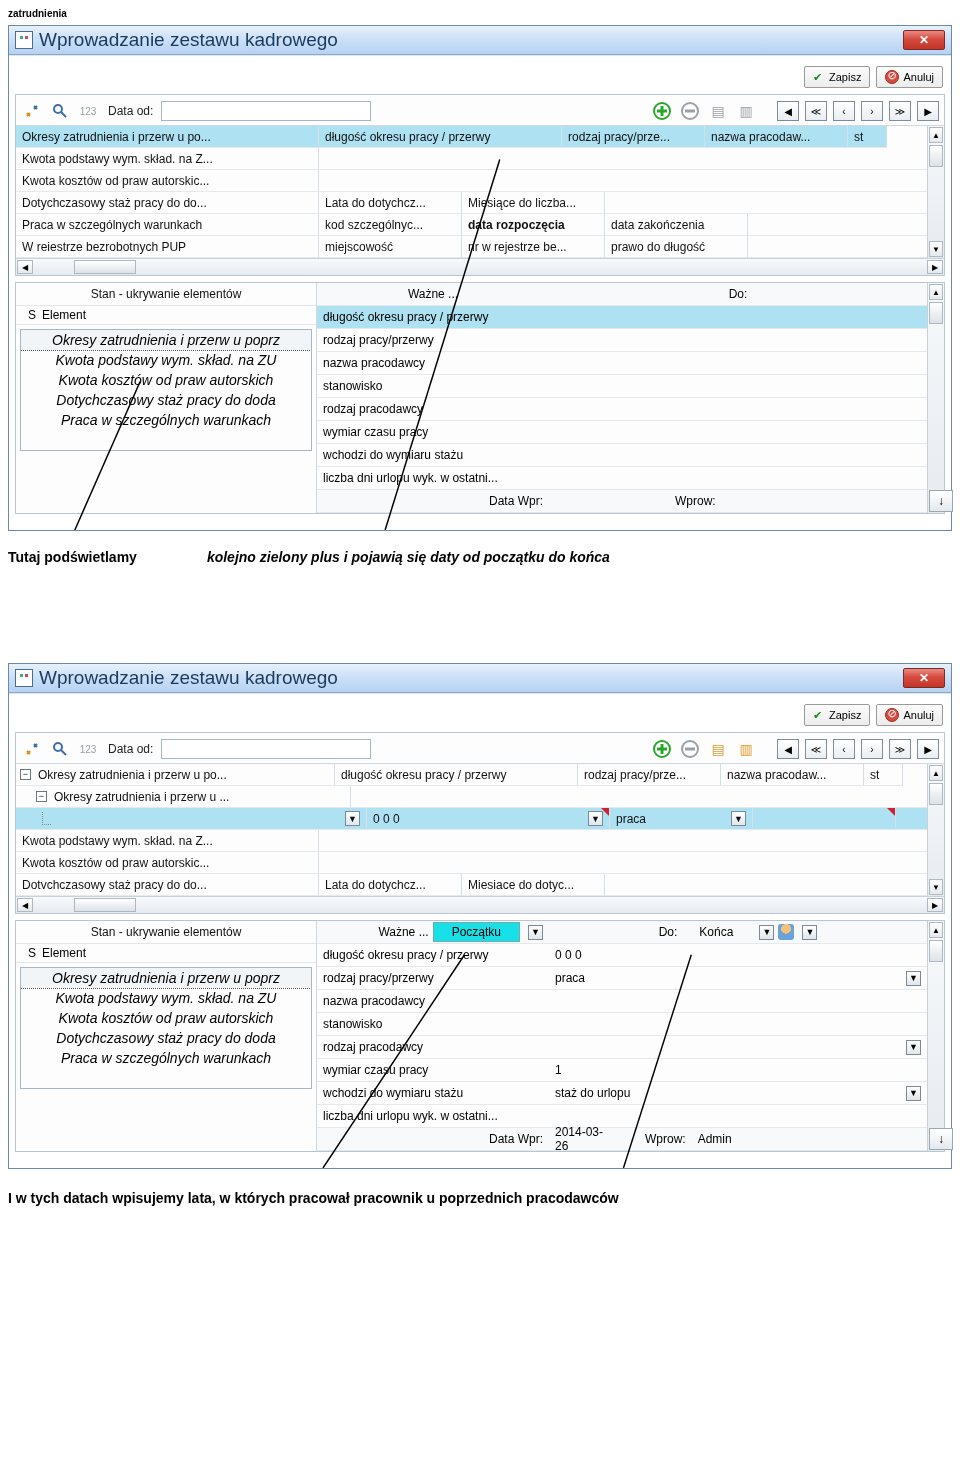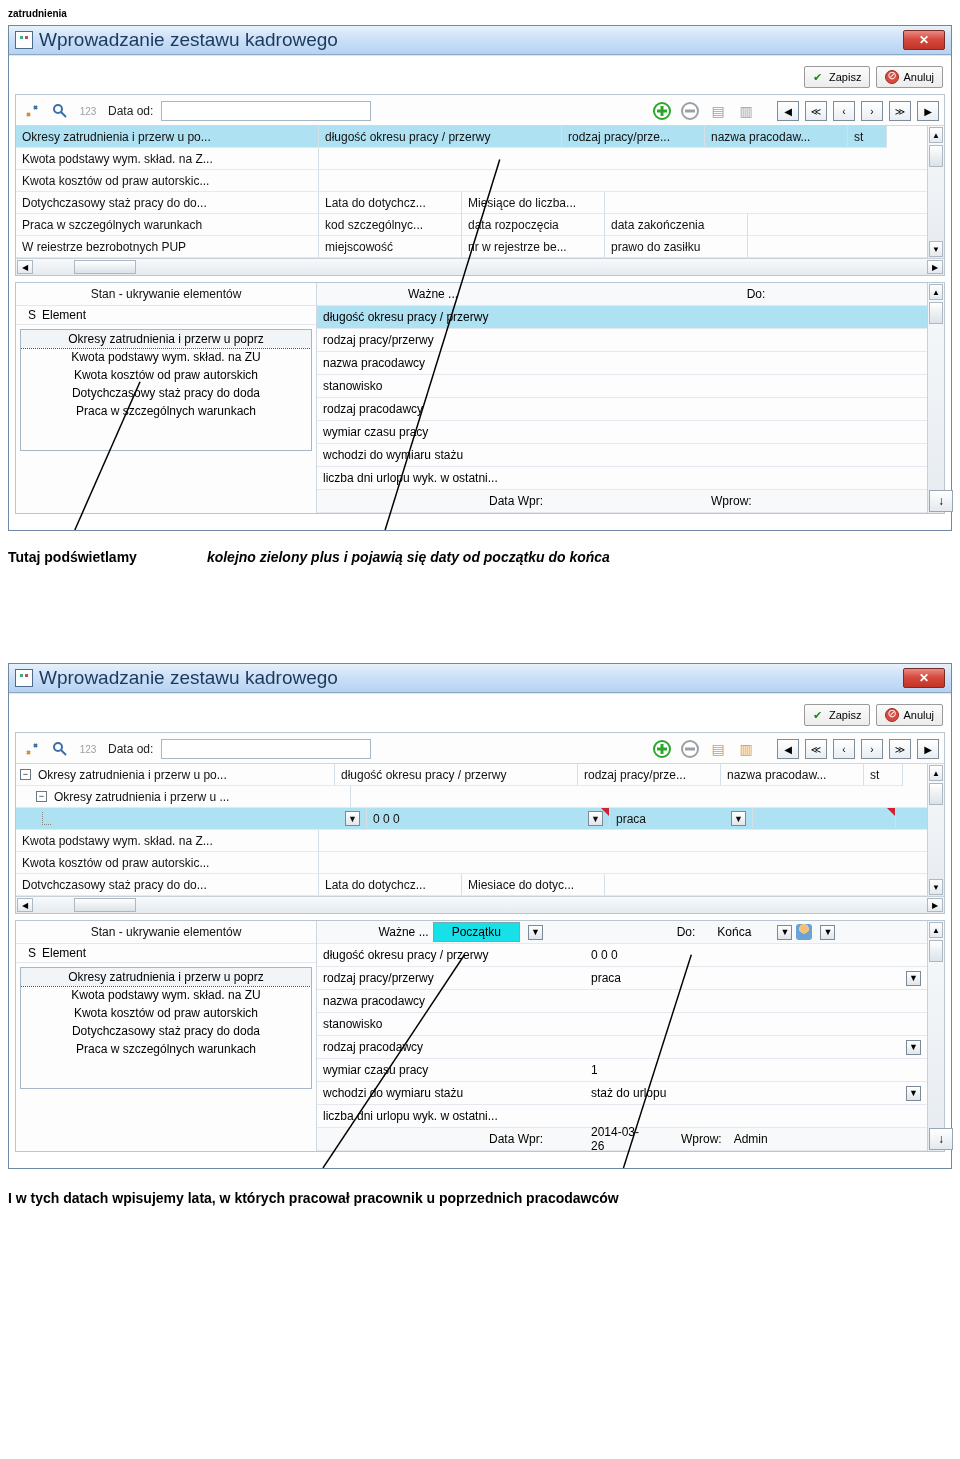--- a/index.html
+++ b/index.html
@@ -135,24 +135,24 @@
 
   
   .lower { display:flex; gap:0; }
   .lower .left { width:300px; border-right:1px solid #cfd8e1;text-align:center; }
   .lower .right { flex:1; position:relative; }
 
   .stan-title { padding:4px 6px; font-size:12px; color:#111; border-bottom:1px solid #e2e7ec; }
   .listbox {
     border:1px solid #a7b6c5; margin:4px; height:120px; overflow:auto; position:relative;
   }
-  .listbox .item { padding:2px 4px; font-size:12px; white-space:nowrap; }
+  .listbox .item { padding:2px 4px; font-size:14px; white-space:nowrap;font-style:italic; }
   .listbox .item.sel { outline:1px dotted #555; background:#f2f5f8; }
 
-  .valrow { display:flex; align-items:center; height:22px; border-bottom:1px solid #e4e9ef;gap:36px; }
+  .valrow { display:flex; align-items:center; height:22px; border-bottom:1px solid #e4e9ef; }
   .valrow .k { width:220px; padding:2px 6px; font-size:12px; }
   .valrow .v { flex:1; padding:2px 6px; font-size:12px; display:flex; align-items:center; }
   .valrow .dd { margin-left:4px; }
   .valrow.sel { background:#aee1f2; }
   .down-arrow-btn { width:22px;height:20px;border:1px solid #9aa6b1;background:linear-gradient(#fff,#e4e9ee);display:flex;align-items:center;justify-content:center;font-weight:bold; }
   .right-vscroll { width:16px; border-left:1px solid #c8d0d8; background:linear-gradient(#f7f9fb,#e6ebf0); display:flex;flex-direction:column; }
 
   
   .svg-overlay { position:absolute; left:0; top:0; width:100%; height:100%; pointer-events:none; }
 
@@ -247,29 +247,29 @@
           </div>
         <div class="grid-row">
           <div class="cell" style="width:290px;">Dotychczasowy staż pracy do do...</div>
           <div class="cell" style="width:130px;">Lata do dotychcz...</div>
           <div class="cell" style="width:130px;">Miesiące do liczba...</div>
           <div class="cell" style="flex:1"></div>
         </div>
         <div class="grid-row">
           <div class="cell" style="width:290px;">Praca w szczególnych warunkach</div>
           <div class="cell" style="width:130px;">kod szczególnyc...</div>
-          <div class="cell" style="width:130px;">data rozpoczęcia</div>
+          <div class="cell" style="width:130px;font-weight:bold;">data rozpoczęcia</div>
           <div class="cell" style="width:130px;">data zakończenia</div>
           <div class="cell" style="flex:1"></div>
         </div>
         <div class="grid-row">
           <div class="cell" style="width:290px;">W reiestrze bezrobotnych PUP</div>
           <div class="cell" style="width:130px;">miejscowość</div>
           <div class="cell" style="width:130px;">nr w rejestrze be...</div>
-          <div class="cell" style="width:130px;">prawo do zasiłku</div>
+          <div class="cell" style="width:130px;">prawo do długość</div>
           <div class="cell" style="flex:1"></div>
         </div>
         <div class="vscroll">
             <div class="arrow">▲</div>
             <div class="thumb"></div>
             <div style="flex:1"></div>
             <div class="arrow">▼</div>
           </div>
       </div>
       <div class="hscroll">

